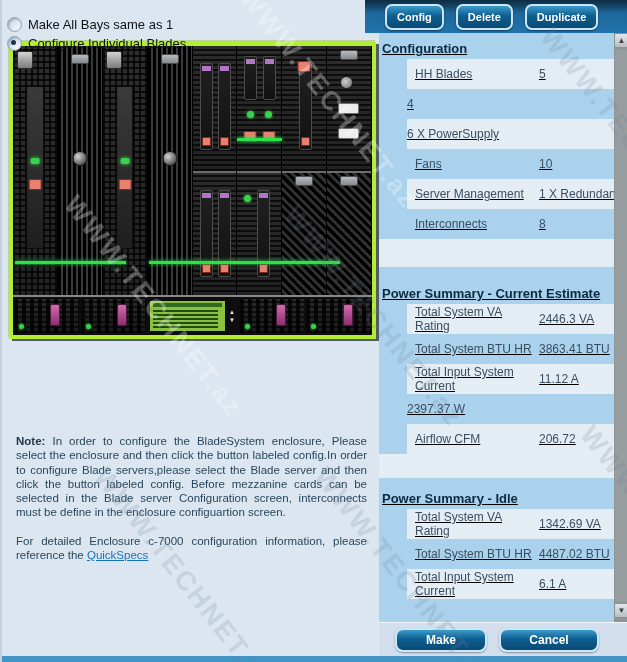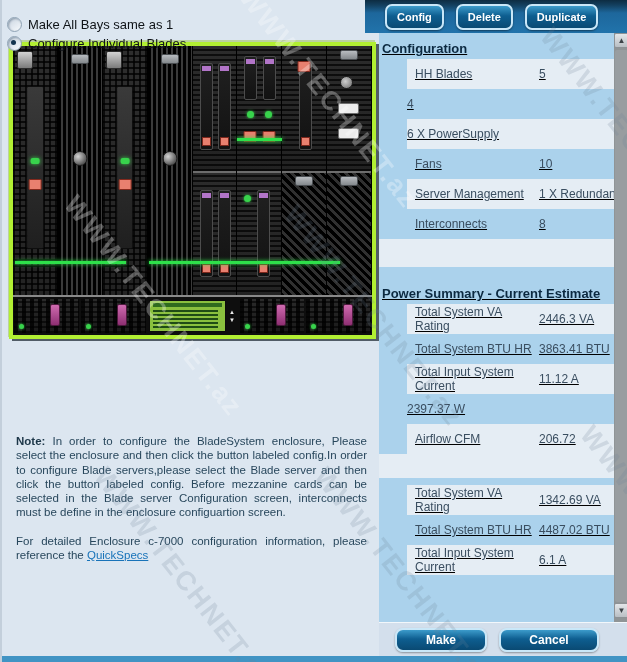--- a/index.html
+++ b/index.html
@@ -309,20 +309,21 @@
       <div class="row">
           <span class="val">2397.37 W</span>
         </div>
       <div class="row light">
           <span class="lbl">Airflow CFM</span>
           <span class="val">206.72</span>
         </div>
       <div class="spacer" style="height:24px;"></div>
       <div class="gap small"></div>
 
+      <div class="sec-header">Power Summary - Idle</div>
       <div class="row light">
           <span class="lbl">Total System VA Rating</span>
           <span class="val">1342.69 VA</span>
         </div>
       <div class="row">
           <span class="lbl">Total System BTU HR</span>
           <span class="val">4487.02 BTU</span>
         </div>
       <div class="row light">
           <span class="lbl">Total Input System Current</span>

